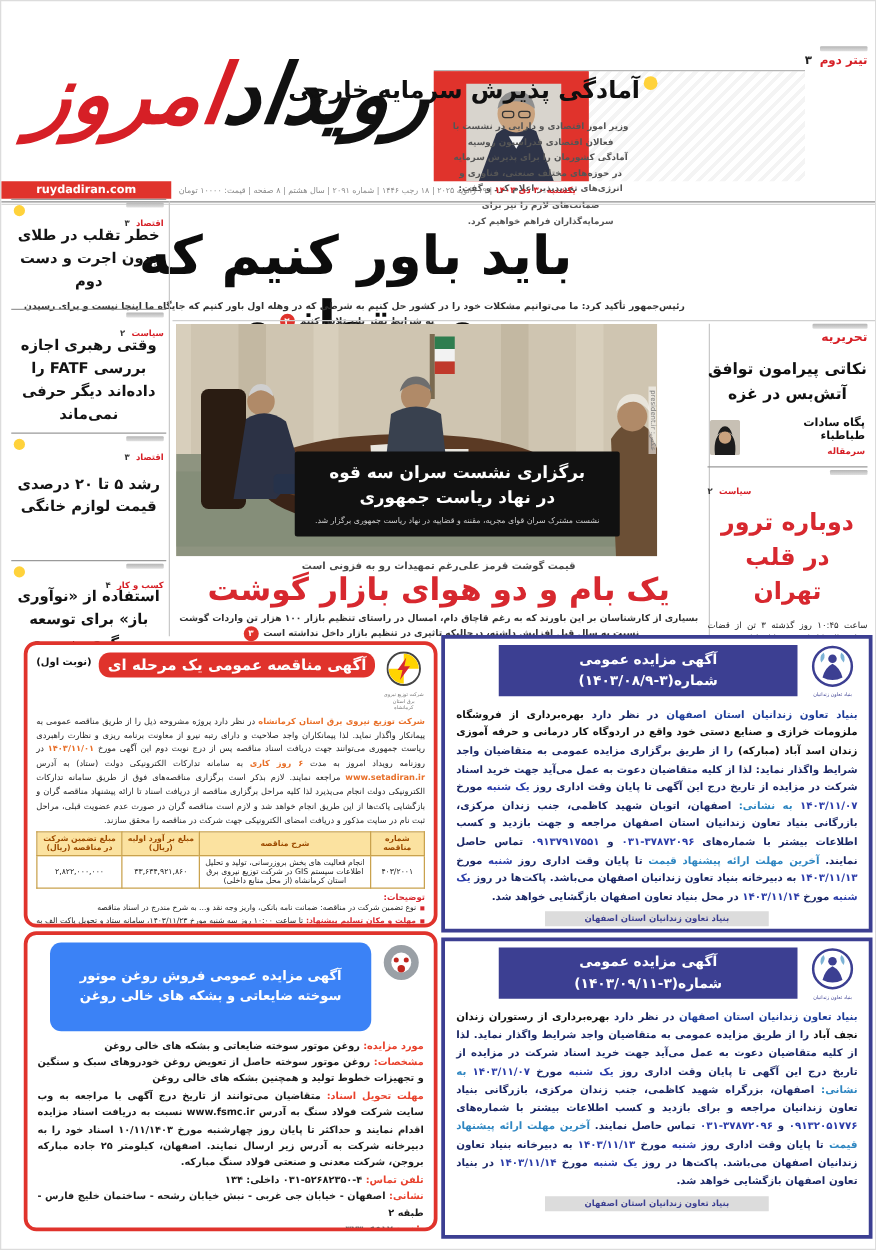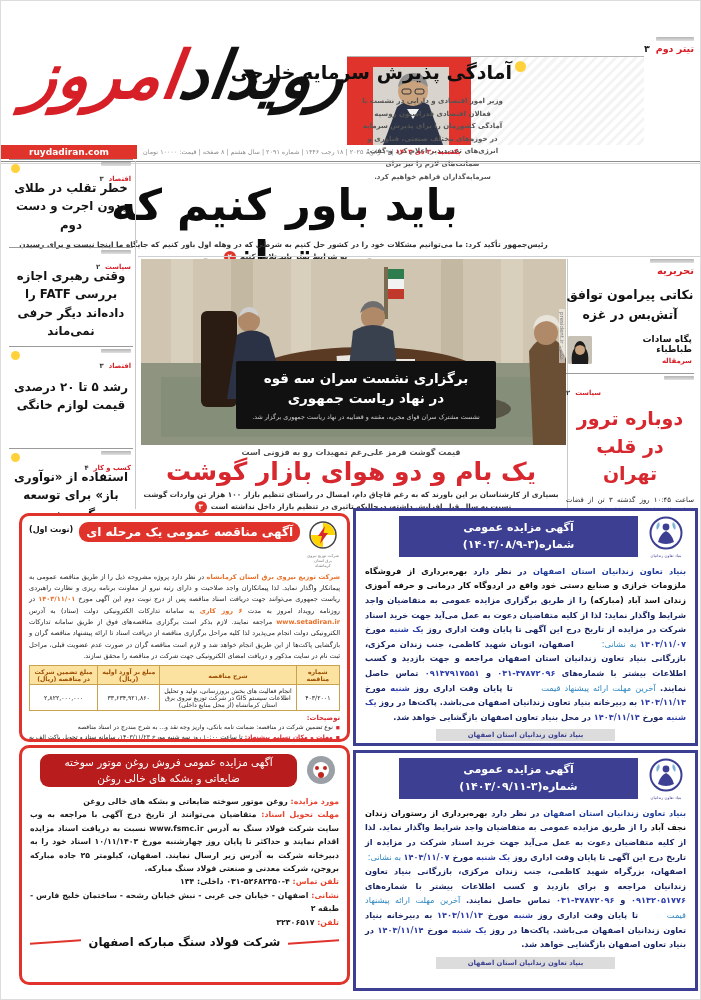--- a/index.html
+++ b/index.html
@@ -33,21 +33,21 @@
   
   .sidebar{left:8px;top:158px;width:124px;}
   .sb-item{border-top:1px solid #9a9a9a;position:relative;padding:1px 0 6px;}
   .sb-head{display:flex;justify-content:space-between;align-items:flex-start;height:15px;padding:1px 2px 0;}
   .dot{width:9px;height:9px;border-radius:50%;background:#ffd23b;margin-top:2px;}
   .sb-tab{text-align:left;}
   .sb-sec{color:#d61f26;font-size:6.8px;font-weight:bold;}
   .sb-pg{color:#333;font-size:6.8px;font-weight:bold;margin-right:5px;}
   .sb-title{font-size:11.8px;font-weight:bold;text-align:center;line-height:1.55;color:#141414;margin-top:2px;}
   
-  .photo{left:140px;top:258px;width:425px;height:186px;overflow:hidden;}
+  .photo{left:140px;top:258px;width:385px;height:186px;overflow:hidden;}
   .caption{position:absolute;left:95px;bottom:16px;width:240px;background:#111111;color:#fff;padding:7px 10px 6px;text-align:center;border-radius:2px;}
   .cap-t{font-size:13.5px;font-weight:bold;line-height:1.5;}
   .cap-s{font-size:6.3px;color:#cfcfcf;margin-top:4px;line-height:1.7;}
   .ph-credit{position:absolute;right:1px;top:50px;writing-mode:vertical-rl;font-size:5.5px;color:#777;background:rgba(255,255,255,.55);padding:3px 0;}
   
   .meat-kicker{top:447px;left:140px;width:420px;text-align:center;font-size:8px;font-weight:bold;color:#4a4a4a;}
   .meat-headline{top:456px;left:140px;width:420px;text-align:center;font-size:25px;font-weight:bold;color:#d7282f;letter-spacing:-0.5px;}
   .meat-sum{top:488px;left:140px;width:420px;text-align:center;font-size:7.3px;color:#333;font-weight:bold;line-height:1.65;}
   
   .rightcol{right:6px;top:258px;width:128px;}
@@ -87,26 +87,26 @@
   .ad-auction1{right:2px;top:507px;width:345px;height:238px;border:3px solid #3c3f92;padding:5px 9px;}
   .ad-auction2{right:2px;top:749px;width:345px;height:241px;border:3px solid #3c3f92;padding:5px 9px;}
   .b-head{display:flex;align-items:flex-start;}
   .b-logo{flex:none;width:40px;text-align:center;}
   .b-logo .lcap{font-size:4px;color:#3c3f92;line-height:1.2;}
   .b-title{flex:1;background:#3c3f92;color:#fff;text-align:center;font-size:11px;font-weight:bold;padding:4px 2px;margin:0 8px 0 34px;line-height:1.5;}
   .b-body{font-size:8.2px;line-height:1.78;text-align:justify;color:#1c2866;font-weight:600;margin-top:5px;}
   .b-org{color:#1f3d99;font-weight:bold;}
   .b-bold{font-weight:bold;color:#111;}
   .b-hl{color:#2b3ca8;font-weight:bold;}
-  .b-lbl{color:#2e86c1;font-weight:normal;padding-left:24px;}
+  .b-lbl{color:#2e86c1;font-weight:bold;}
   .b-footer{background:#dcdcdc;color:#3c3f92;font-size:6.8px;text-align:center;width:56%;margin:5px auto 0;padding:2px 0;font-weight:bold;}
   
   .ad-oil{left:18px;top:744px;width:331px;height:240px;border:3px solid #e0332c;border-radius:10px;padding:6px 8px;}
   .o-head{display:flex;align-items:flex-start;}
-  .o-title{flex:1;background:#b91c1c;color:#fff;font-weight:normal;font-size:10.5px;text-align:center;border-radius:9px;padding:0 6px;margin:0 6px 0 10px;line-height:1.55;}
+  .o-title{flex:1;background:#3b82f6;color:#fff;font-weight:bold;font-size:10.5px;text-align:center;border-radius:9px;padding:19px 6px;margin:0 6px 0 10px;line-height:1.55;}
   .o-logo{flex:none;width:36px;text-align:center;}
   .o-body{margin-top:5px;}
   .o-field{font-size:7.8px;line-height:1.72;text-align:justify;color:#1b1b1b;font-weight:600;}
   .f-label{color:#e8412c;font-weight:bold;}
   .o-footer{display:flex;align-items:center;gap:8px;margin-top:6px;}
   .o-footer .line{flex:1;border-top:2px solid #e0332c;transform:skewY(-4deg);}
   .o-footer .txt{font-size:11.5px;font-weight:bold;color:#111;white-space:nowrap;}
 </style>
 </head>
 <body>
@@ -342,20 +342,21 @@
           <circle cx="16" cy="16" r="8" fill="#fff"></circle>
           <circle cx="16" cy="21" r="3" fill="#c0261f"></circle>
           <circle cx="12" cy="14" r="2" fill="#c0261f"></circle>
           <circle cx="20" cy="14" r="2" fill="#c0261f"></circle>
         </svg>
       </div>
       <div class="o-title">آگهی مزایده عمومی فروش روغن موتور سوخته ضایعاتی و بشکه های خالی روغن</div>
     </div>
     <div class="o-body">
       <div class="o-field"><span class="f-label">مورد مزایده:</span><span> روغن موتور سوخته ضایعاتی و بشکه های خالی روغن</span></div>
+      <div class="o-field"><span class="f-label">مشخصات:</span><span> روغن موتور سوخته حاصل از تعویض روغن خودروهای سبک و سنگین و تجهیزات خطوط تولید و همچنین بشکه های خالی روغن</span></div>
       <div class="o-field"><span class="f-label">مهلت تحویل اسناد:</span><span> متقاضیان می‌توانند از تاریخ درج آگهی با مراجعه به وب سایت شرکت فولاد سنگ به آدرس www.fsmc.ir نسبت به دریافت اسناد مزایده اقدام نمایند و حداکثر تا پایان روز چهارشنبه مورخ ۱۰/۱۱/۱۴۰۳ اسناد خود را به دبیرخانه شرکت به آدرس زیر ارسال نمایند. اصفهان، کیلومتر ۲۵ جاده مبارکه بروجن، شرکت معدنی و صنعتی فولاد سنگ مبارکه.</span></div>
       <div class="o-field"><span class="f-label">تلفن تماس:</span><span> ۴-۵۲۶۸۲۳۵۰-۰۳۱ داخلی: ۱۳۴</span></div>
       <div class="o-field"><span class="f-label">نشانی:</span><span> اصفهان - خیابان جی غربی - نبش خیابان رشحه - ساختمان خلیج فارس - طبقه ۲</span></div>
       <div class="o-field"><span class="f-label">تلفن:</span><span> ۳۲۳۰۶۵۱۷</span></div>
     </div>
     <div class="o-footer">
       <div class="line"></div>
       <div class="txt">شرکت فولاد سنگ مبارکه اصفهان</div>
       <div class="line"></div>
     </div>

